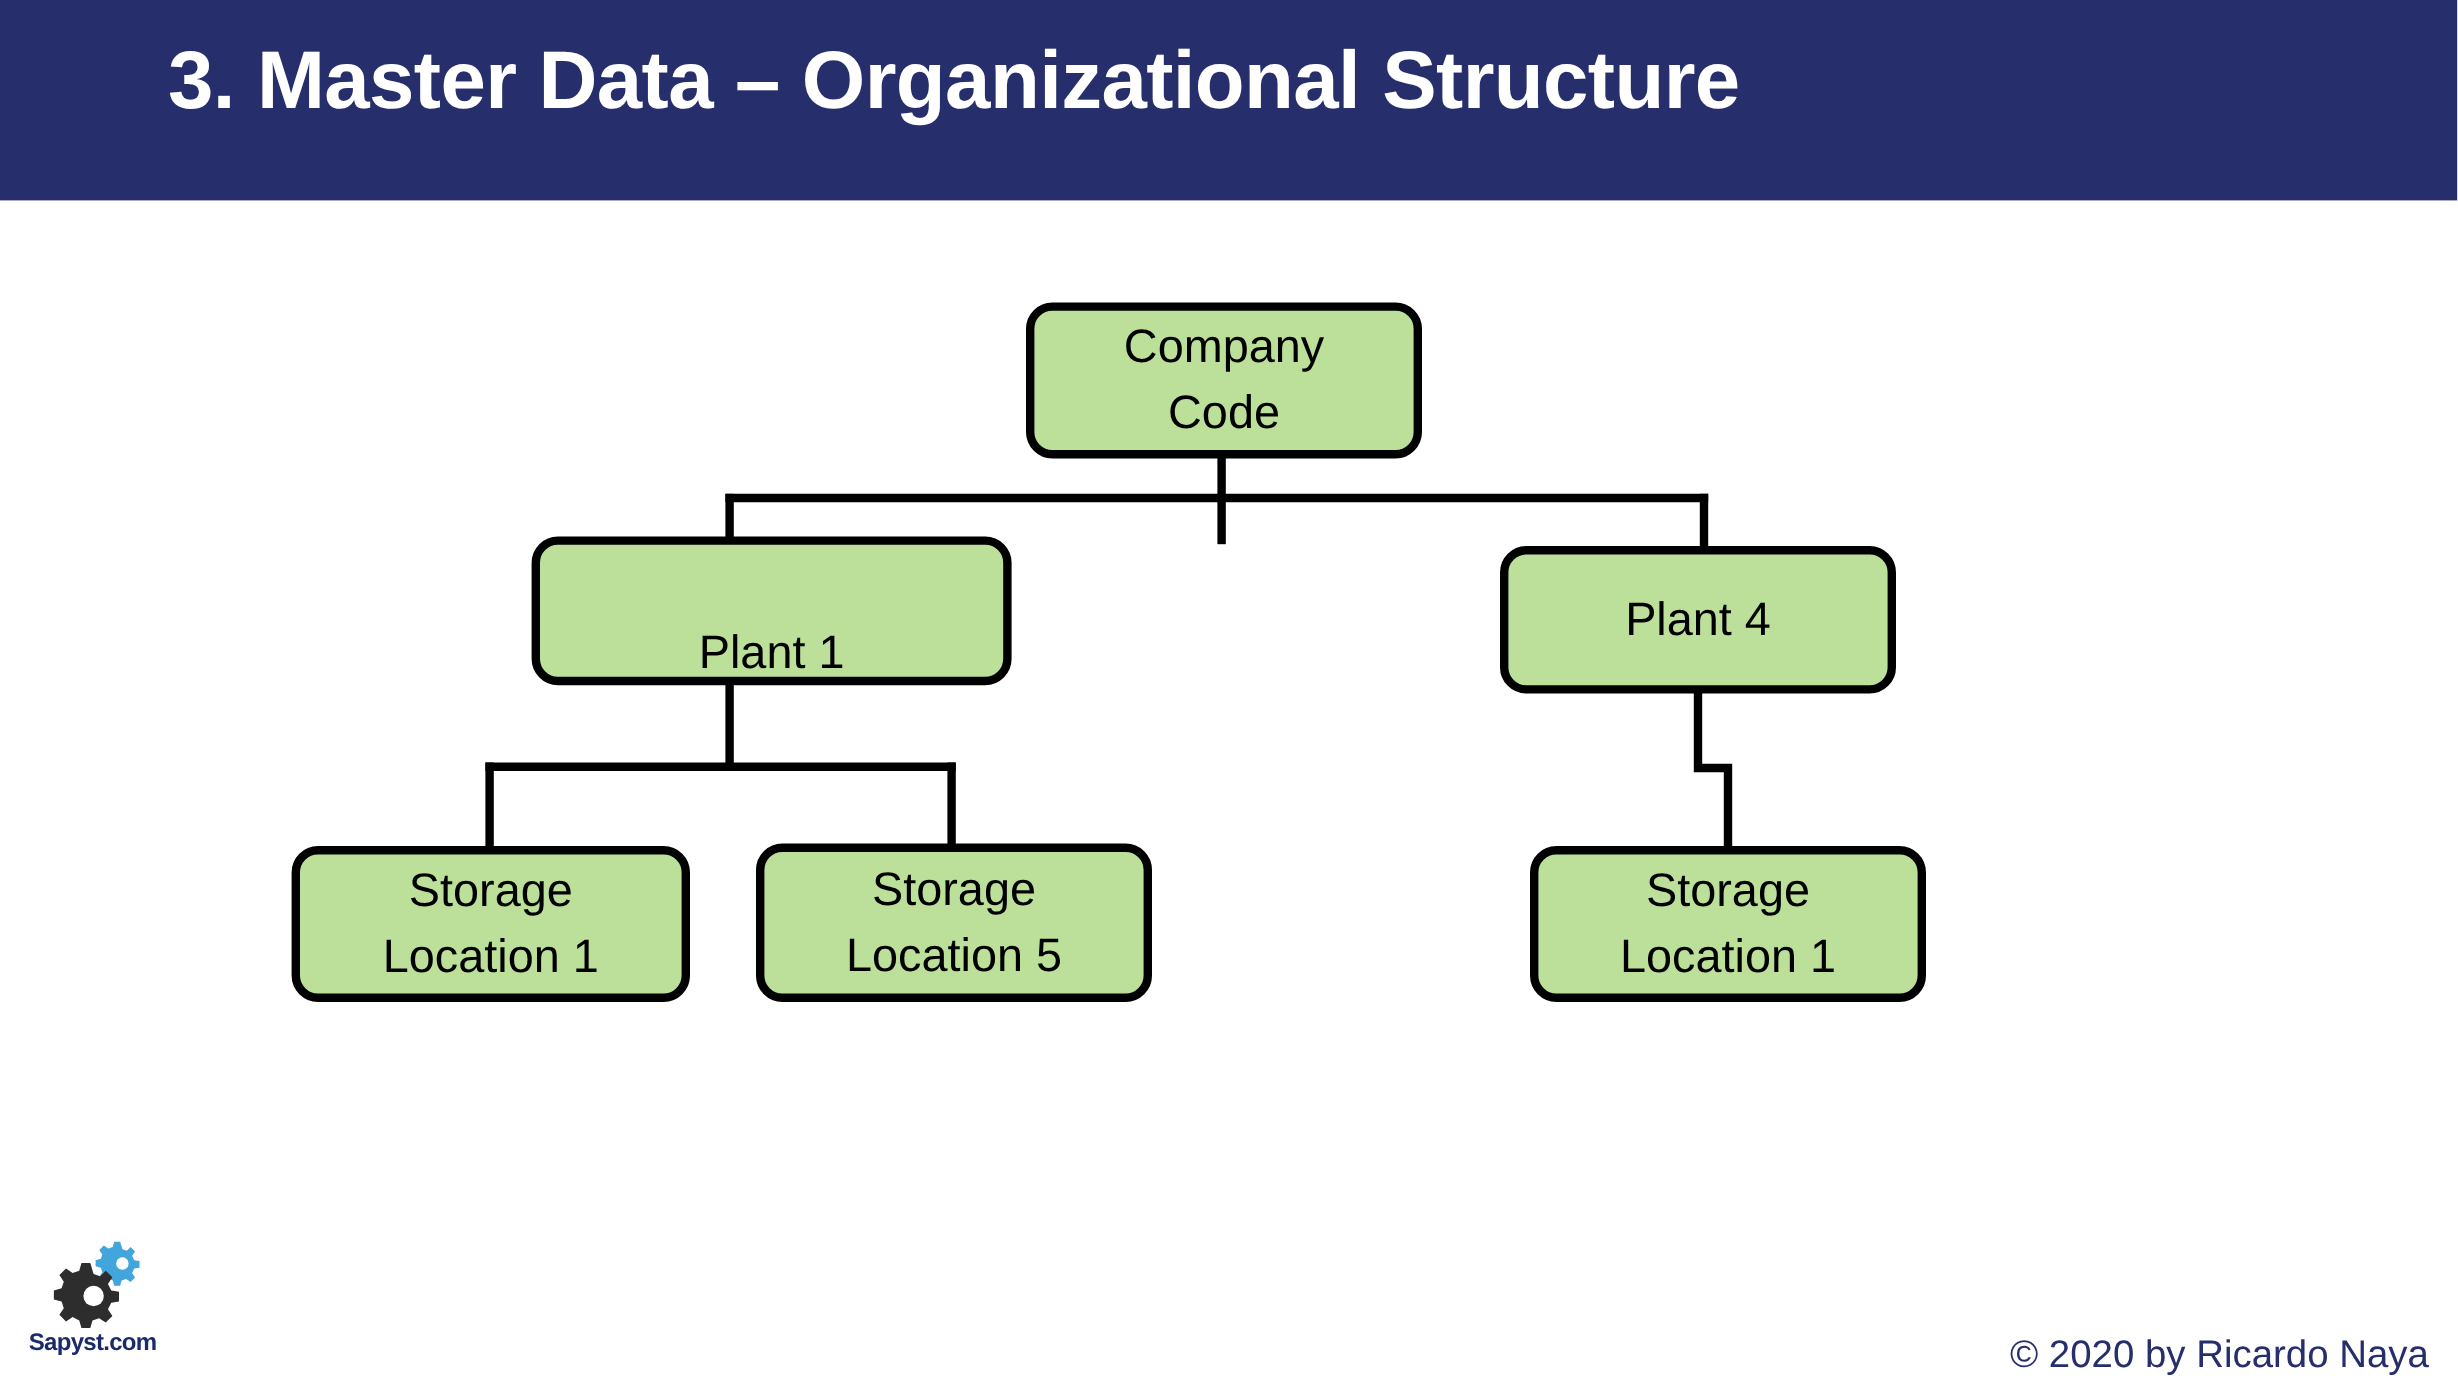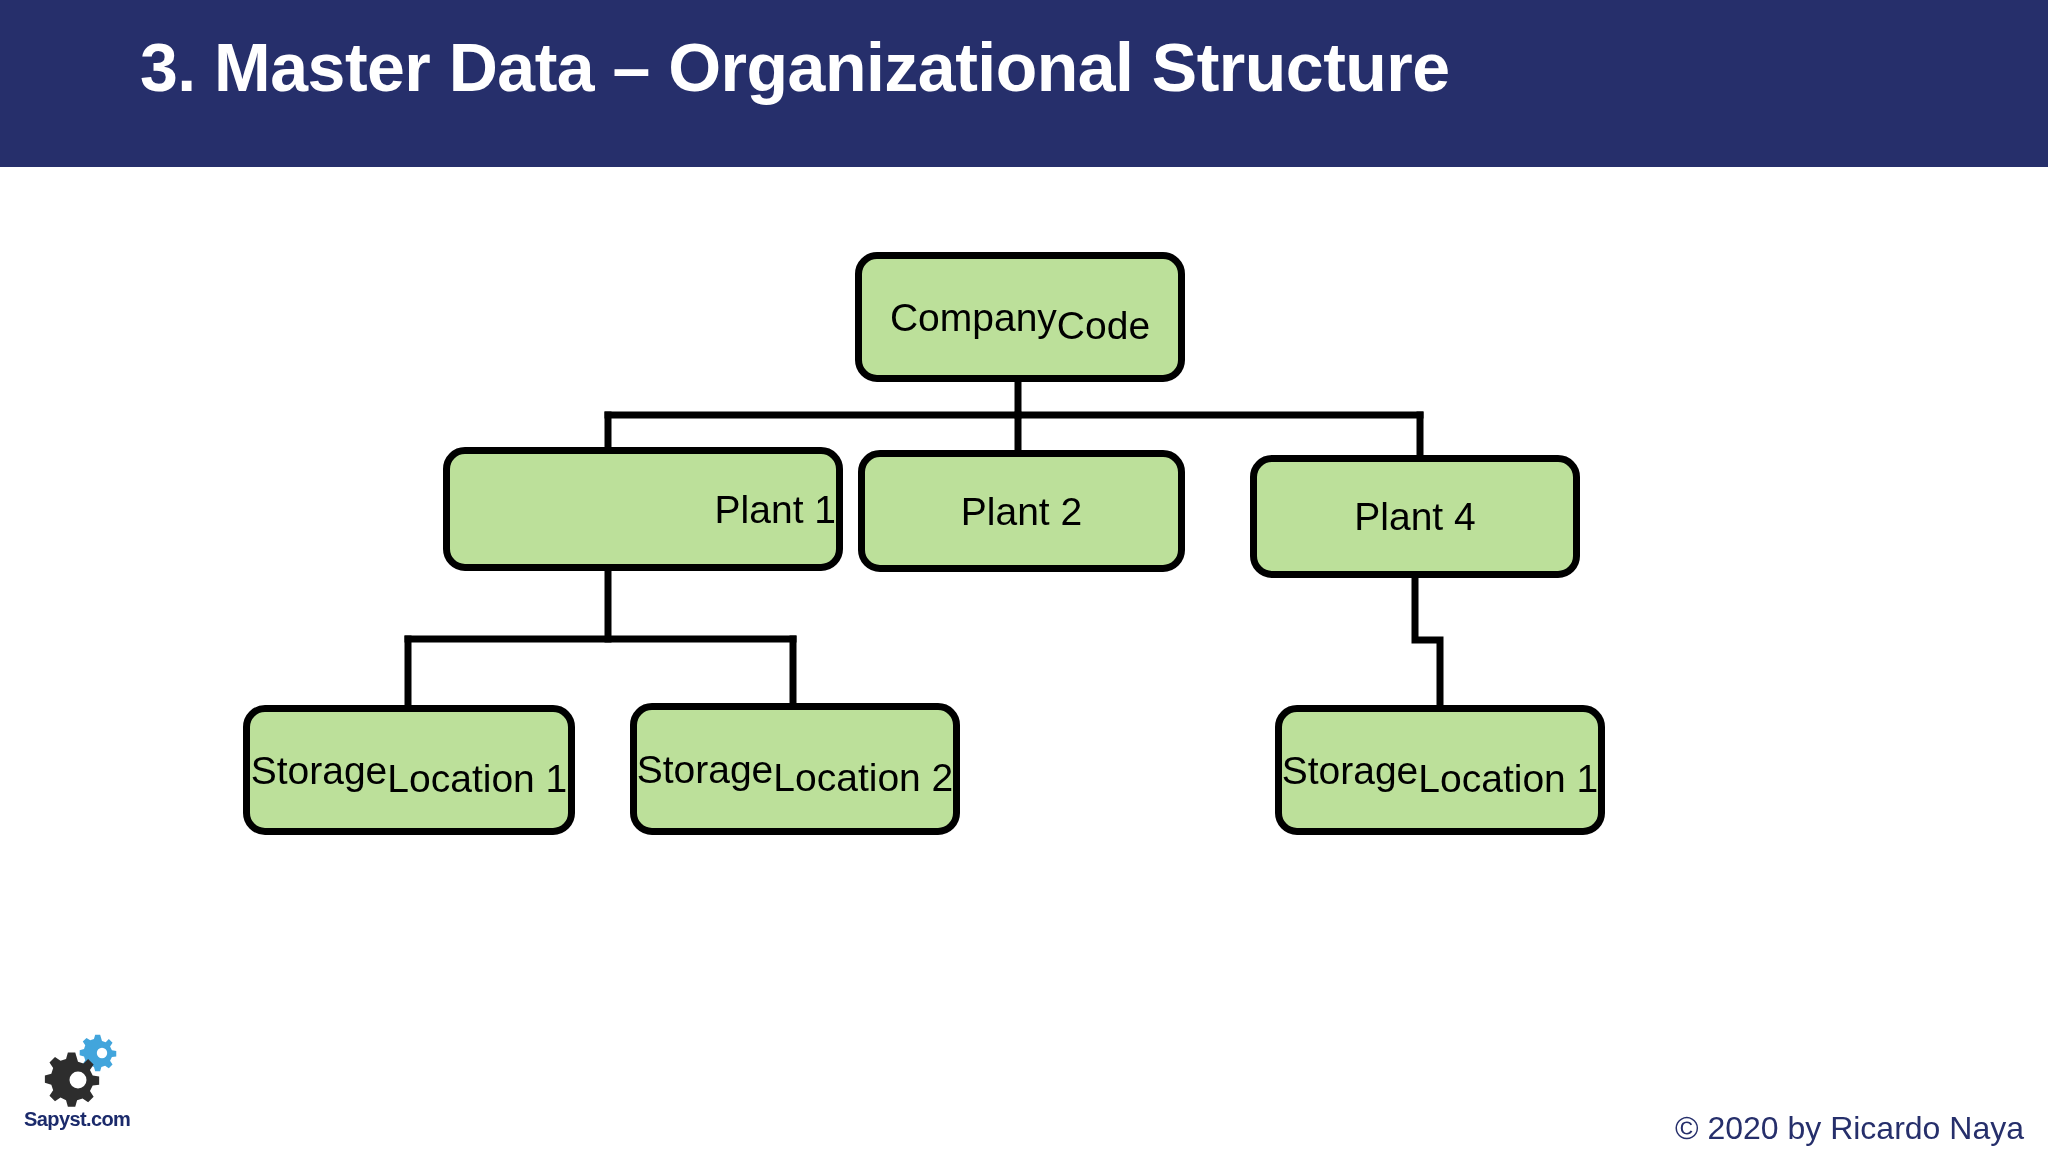--- a/index.html
+++ b/index.html
@@ -55,20 +55,21 @@
   }
 
   
   .node {
     position: absolute;
     box-sizing: border-box;
     background: #bce09a;
     border: 7px solid #000000;
     border-radius: 22px;
     display: flex;
+    flex-direction: column;
     align-items: center;
     justify-content: center;
     z-index: 5;
   }
   .node .line {
     font-size: 39px;
     color: #000000;
     line-height: 1.0;
     white-space: nowrap;
     font-family: "Liberation Sans", sans-serif;
@@ -151,36 +152,33 @@
 
     <div class="node" style="left:855px; top:85px; width:330px; height:130px;">
       <span class="line">Company</span>
       <span class="line">Code</span>
     </div>
 
     <div class="node" style="left:443px; top:280px; width:400px; height:124px;justify-content:flex-end;">
       <span class="line">Plant 1</span>
     </div>
 
-    <div class="node" style="left:858px; top:283px; width:327px; height:122px;">
-      <span class="line">Plant 2</span>
-    </div>
 
     <div class="node" style="left:1250px; top:288px; width:330px; height:123px;">
       <span class="line">Plant 4</span>
     </div>
 
     <div class="node" style="left:243px; top:538px; width:332px; height:130px;">
       <span class="line">Storage</span>
       <span class="line">Location 1</span>
     </div>
 
     <div class="node" style="left:630px; top:536px; width:330px; height:132px;">
       <span class="line">Storage</span>
-      <span class="line">Location 2</span>
+      <span class="line">Location 5</span>
     </div>
 
     <div class="node" style="left:1275px; top:538px; width:330px; height:130px;">
       <span class="line">Storage</span>
       <span class="line">Location 1</span>
     </div>
 
   </div>
 
   <div id="logo">

